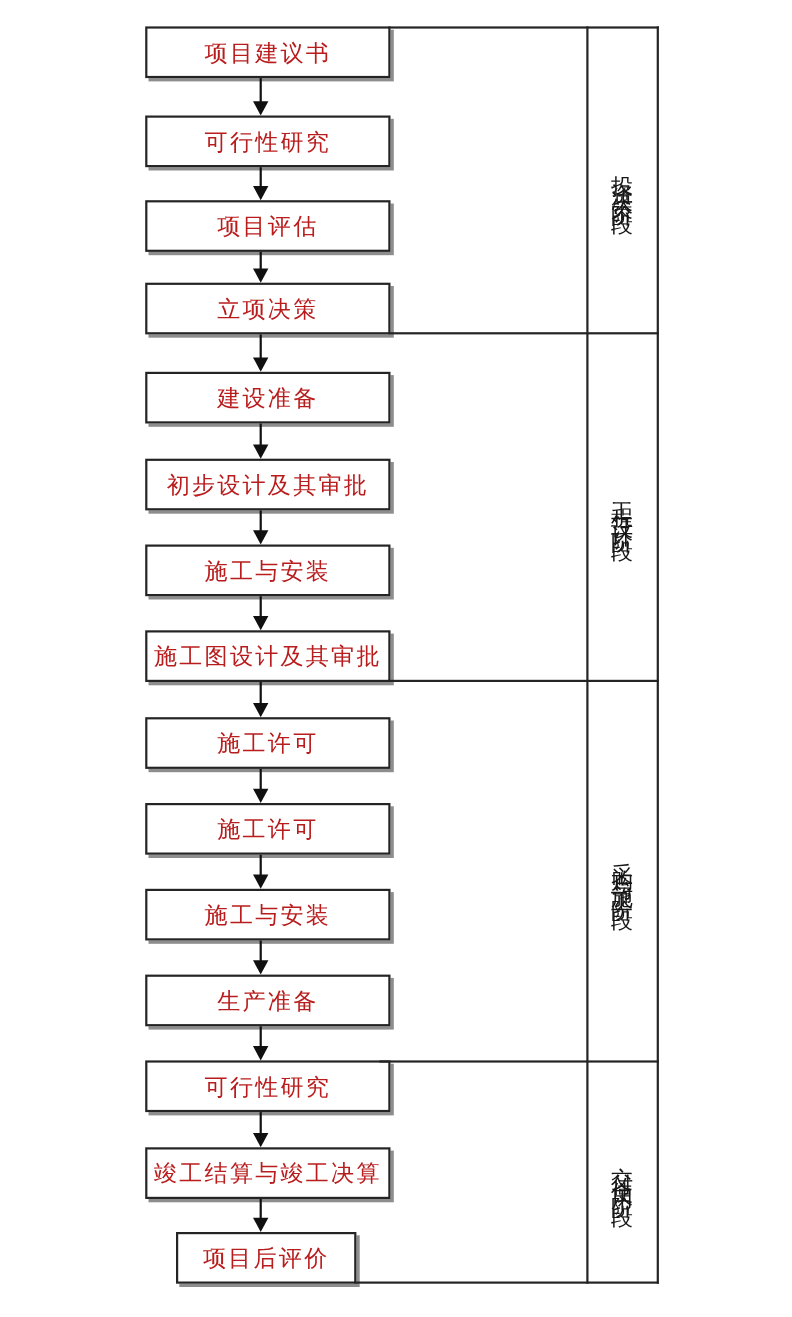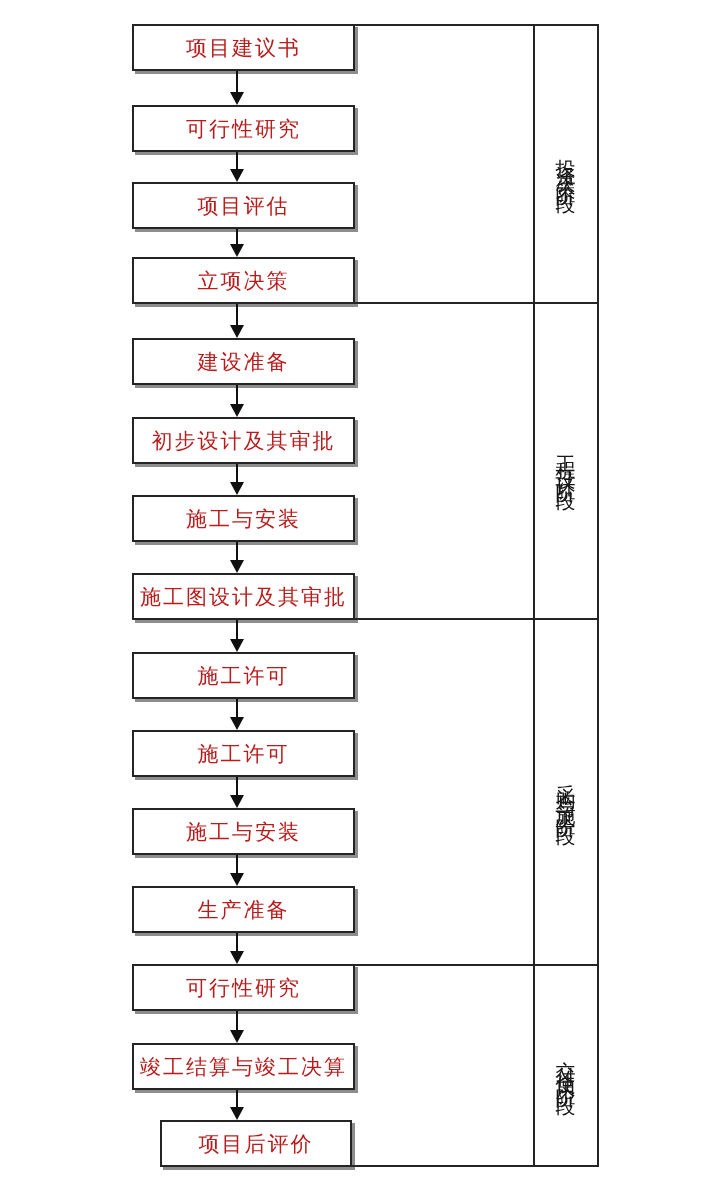--- a/index.html
+++ b/index.html
@@ -14,21 +14,21 @@
     position:absolute;
     left:132px;width:223px;height:47px;
     box-sizing:border-box;
     border:2px solid #242424;
     background:#ffffff;
     box-shadow:3px 3px 0 #8d8d8d;
     display:flex;align-items:center;justify-content:center;
     font-size:21px;letter-spacing:2px;color:#b91c1c;
     white-space:nowrap;
   }
-  .box.last{left:160px;width:192px;}
+  .box.last{left:160px;width:164px;}
   .arrow{
     position:absolute;
     left:230px;width:14px;
   }
   .arrow .shaft{
     position:absolute;top:0;bottom:3px;left:6px;width:2px;background:#101010;
   }
   .arrow .head{
     position:absolute;bottom:0;left:0;width:0;height:0;
     border-left:7px solid transparent;

